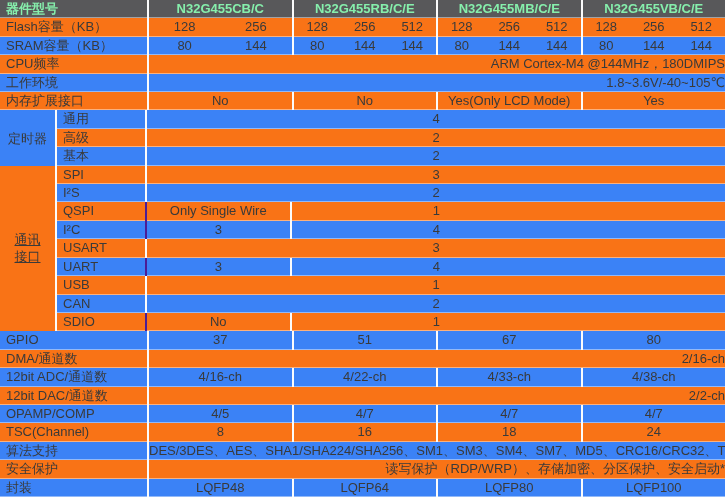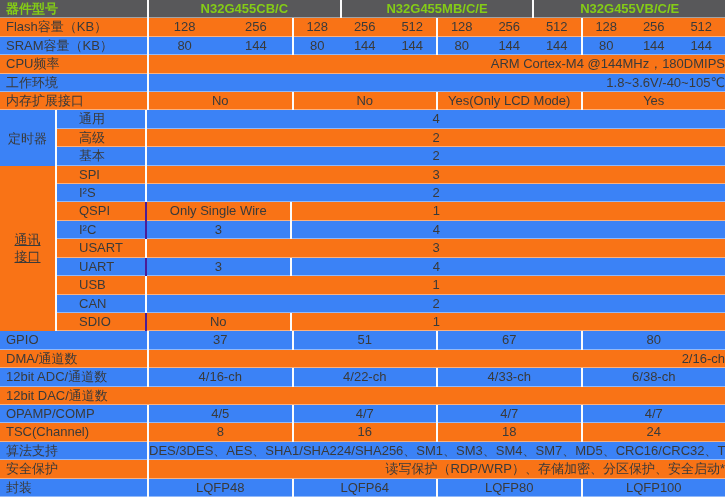--- a/index.html
+++ b/index.html
@@ -7,51 +7,52 @@
     width:725px;height:497px;
     font-family:"Liberation Sans","DejaVu Sans",sans-serif;
     font-size:13px;color:#3a3a3a;
     display:flex;flex-direction:column;
     overflow:hidden;
   }
   .row{display:flex;height:18.41px;line-height:18.4px;flex:0 0 auto;
        box-shadow:inset 0 -1px 0 rgba(252,252,252,.45);}
   .gray{background:#3b82f6;}
   .light{background:#f97316;}
-  .hdr{background:#58585a;color:#84cc16;font-weight:bold;}
+  .hdr{background:#58585a;color:#86efac;font-weight:bold;}
   .lab{width:147px;box-sizing:border-box;padding-left:6px;white-space:nowrap;overflow:hidden;}
   .dat{flex:1;display:flex;border-left:2px solid #fbfbfb;min-width:0;}
   .g{flex:1;text-align:center;white-space:nowrap;overflow:visible;}
   .g + .g{border-left:2px solid #fbfbfb;}
   .group{flex:1;display:flex;}
   .group + .group{border-left:2px solid #fbfbfb;}
   .s{flex:1;text-align:center;white-space:nowrap;}
   .full{flex:1;text-align:right;white-space:nowrap;border-left:2px solid #fbfbfb;}
   
   .block{display:flex;flex:0 0 auto;}
   .bcell{width:55px;display:flex;align-items:center;justify-content:center;
          text-align:center;box-sizing:border-box;line-height:17px;}
   .brows{flex:1;border-left:2px solid #fbfbfb;display:flex;flex-direction:column;min-width:0;}
   .brow{display:flex;height:18.41px;line-height:18.4px;
         box-shadow:inset 0 -1px 0 rgba(252,252,252,.45);}
-  .sub{width:88px;box-sizing:border-box;padding-left:22px;white-space:nowrap;}
+  .sub{width:88px;box-sizing:border-box;padding-left:6px;white-space:nowrap;}
   .bval{flex:1;text-align:center;white-space:nowrap;border-left:2px solid #fbfbfb;}
   .v1{width:144.5px;text-align:center;white-space:nowrap;border-left:2px solid #4c1d95;box-sizing:border-box;}
   .v2{flex:1;text-align:center;white-space:nowrap;border-left:2px solid #fbfbfb;
       box-sizing:border-box;padding-right:144px;}
 </style>
 </head>
 <body>
 
 <div id="app">
 
   <div class="row hdr">
     <div class="lab">器件型号</div>
     <div class="dat">
       <div class="g">N32G455CB/C</div>
+      <div class="g">N32G455RB/C/E</div>
       <div class="g">N32G455MB/C/E</div>
       <div class="g">N32G455VB/C/E</div>
     </div>
   </div>
 
   <div class="row light">
     <div class="lab">Flash容量（KB）</div>
     <div class="dat">
       <div class="group">
         <div class="s">128</div>
@@ -205,26 +206,29 @@
         <div class="full" style="border-left:none;">2/16-ch</div>
       </div>
   </div>
 
   <div class="row gray">
     <div class="lab">12bit ADC/通道数</div>
     <div class="dat">
       <div class="g">4/16-ch</div>
       <div class="g">4/22-ch</div>
       <div class="g">4/33-ch</div>
-      <div class="g">6/38-ch</div>
+      <div class="g">4/38-ch</div>
     </div>
   </div>
 
   <div class="row light">
     <div class="lab">12bit DAC/通道数</div>
+    <div class="dat">
+        <div class="full" style="border-left:none;">2/2-ch</div>
+      </div>
   </div>
 
   <div class="row gray">
     <div class="lab">OPAMP/COMP</div>
     <div class="dat">
       <div class="g">4/5</div>
       <div class="g">4/7</div>
       <div class="g">4/7</div>
       <div class="g">4/7</div>
     </div>

